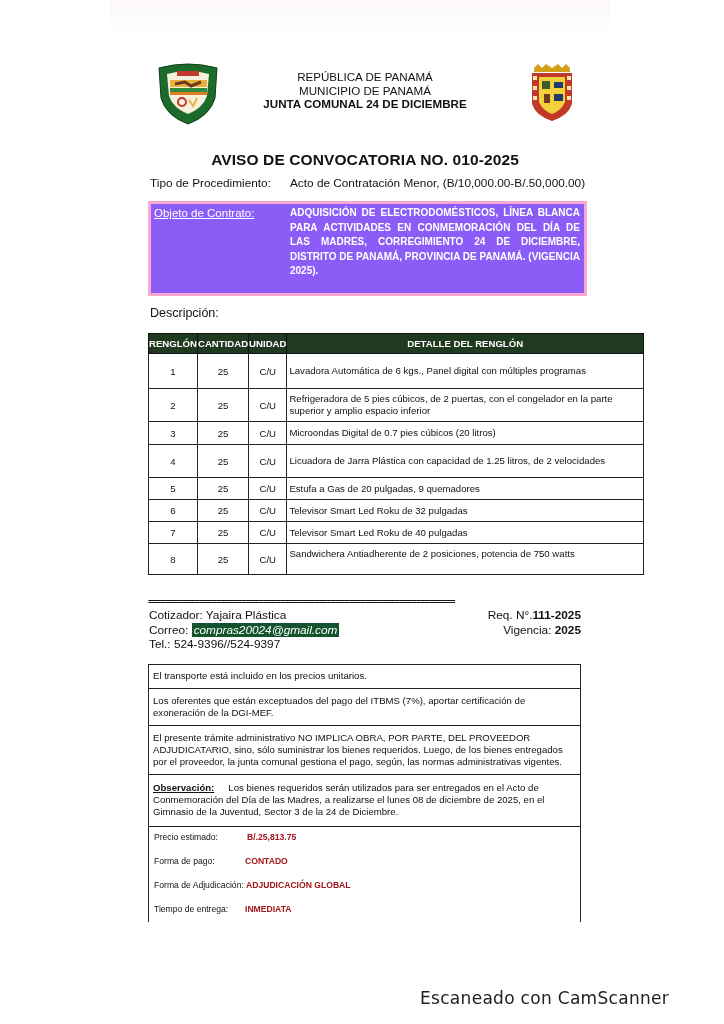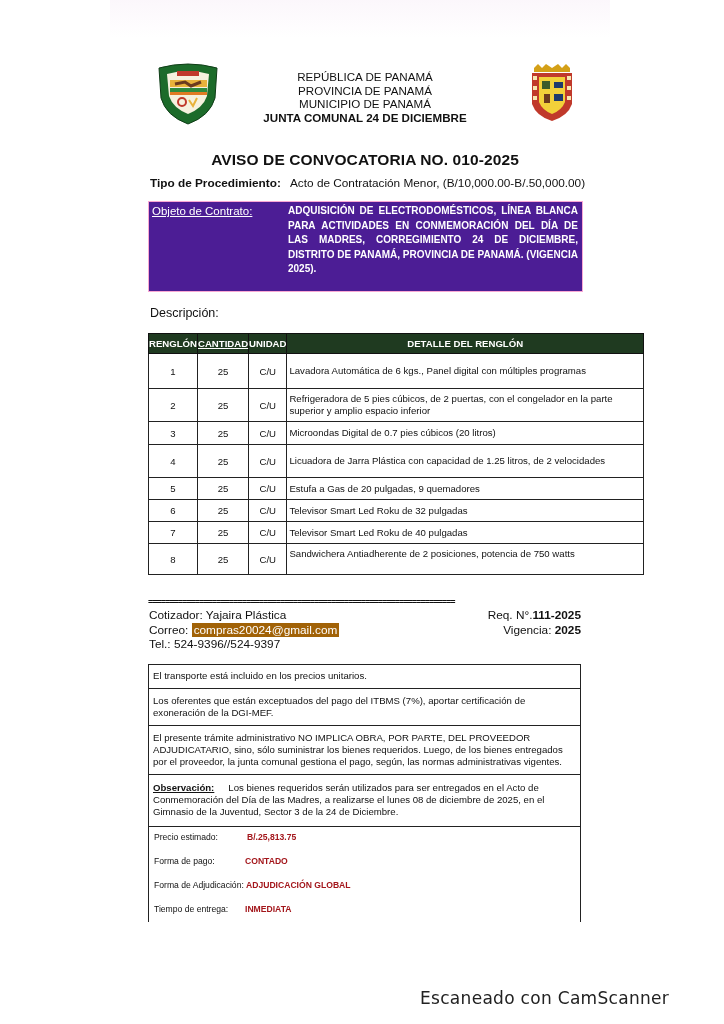--- a/index.html
+++ b/index.html
@@ -15,48 +15,48 @@
   
   .logo-left { position: absolute; left: 155px; top: 62px; width: 66px; height: 64px; }
   .logo-right { position: absolute; left: 528px; top: 64px; width: 48px; height: 58px; }
   .hdr { position: absolute; left: 230px; top: 70px; width: 270px; text-align: center;
     font-size: 11.6px; line-height: 13.5px; color: #111; }
   .hdr .b { font-weight: bold; }
 
   .title { position: absolute; left: 150px; top: 151px; width: 430px; text-align: center;
     font-weight: bold; font-size: 15.5px; letter-spacing: .1px; }
   .tipo { position: absolute; left: 150px; top: 176px; width: 432px; font-size: 11.8px; }
-  .tipo .lbl { position: absolute; left: 0; font-weight: bold; }
+  .tipo .lbl { position: absolute; left: 0; }
   .tipo .val { position: absolute; left: 140px; white-space: nowrap; }
 
   
   .objeto { position: absolute; left: 148px; top: 201px; width: 433px; height: 89px;
-    background: #4c1d95; border: 1px solid #f9a8d4; }
+    background: #8b5cf6; border: 3px solid #f9a8d4; }
   .objeto .lbl { position: absolute; left: 3px; top: 3px; color: #fff; font-size: 11.5px;
     text-decoration: underline; }
   .objeto .val { position: absolute; left: 139px; top: 2px; width: 290px; color: #fff;
     font-weight: bold; font-size: 10px; line-height: 14.5px; text-align: justify; text-align-last: left; }
 
   .desc-label { position: absolute; left: 150px; top: 306px; font-size: 12.5px; }
 
   
   table.items { position: absolute; left: 148px; top: 333px; width: 496px;
     border-collapse: collapse; font-size: 9.6px; }
   table.items th { background: #1f3a20; color: #fff; font-weight: bold; height: 19px;
     font-size: 9.6px; padding: 0; border: 1px solid #111; }
   table.items td { border: 1px solid #222; padding: 0 2px; vertical-align: middle; }
   table.items td.c { text-align: center; }
   table.items td.d { text-align: left; line-height: 12px; }
-  .col1 { width: 48px; } .col2 { width: 48px; text-decoration: underline; } .col3 { width: 35px; }
+  .col1 { width: 48px; } .col2 { width: 48px; } .col3 { width: 35px; }
 
   
   .sep { position: absolute; left: 148px; top: 597px; width: 432px; font-size: 9px;
     letter-spacing: -1px; overflow: hidden; white-space: nowrap; font-weight: bold; line-height: 10px; }
   .contact { position: absolute; left: 149px; top: 608px; width: 432px; font-size: 11.8px; line-height: 14.5px; }
-  .contact .email { background: #a16207; color: #fff; padding: 0 2px; }
+  .contact .email { background: #14532d; color: #fff; padding: 0 2px; font-style: italic; }
   .req { position: absolute; right: 0; top: 0; text-align: right; }
   .req b { font-weight: bold; }
 
   
   .notes { position: absolute; left: 148px; top: 664px; width: 431px; border: 1px solid #222;
     font-size: 9.6px; line-height: 12px; }
   .notes .row { border-bottom: 1px solid #222; padding: 4px 4px 4px 4px; }
   .notes .row:last-child { border-bottom: none; }
   .obs-lbl { font-weight: bold; text-decoration: underline; margin-right: 14px; }
 
@@ -84,21 +84,20 @@
     <path d="M20 22 L30 20 L36 24 L46 20" stroke="#6b3a1e" stroke-width="3" fill="none"></path>
     <rect x="15" y="26" width="37" height="4" fill="#2e8b3e"></rect>
     <rect x="15" y="30" width="37" height="3" fill="#e07b24"></rect>
     <circle cx="27" cy="40" r="4" fill="none" stroke="#c0392b" stroke-width="2"></circle>
     <path d="M34 38 L38 44 L42 36" stroke="#e8b23b" stroke-width="2" fill="none"></path>
   </svg>
 </div>
 
 <div class="hdr">
   <div>REPÚBLICA DE PANAMÁ</div>
-  <div>PROVINCIA DE PANAMÁ</div>
   <div>MUNICIPIO DE PANAMÁ</div>
   <div class="b">JUNTA COMUNAL 24 DE DICIEMBRE</div>
 </div>
 
 <div class="logo-right">
   <svg width="48" height="58" viewBox="0 0 48 58">
     <path d="M6 4 L10 0 L14 4 L18 0 L24 4 L30 0 L34 4 L38 0 L42 4 L42 8 L6 8 Z" fill="#d4a017"></path>
     <path d="M4 9 L44 9 L44 40 Q40 52 24 57 Q8 52 4 40 Z" fill="#c0392b"></path>
     <path d="M11 13 L37 13 L37 38 Q34 46 24 50 Q14 46 11 38 Z" fill="#f2d13a"></path>
     <rect x="14" y="17" width="8" height="8" fill="#3a5c2a"></rect>

